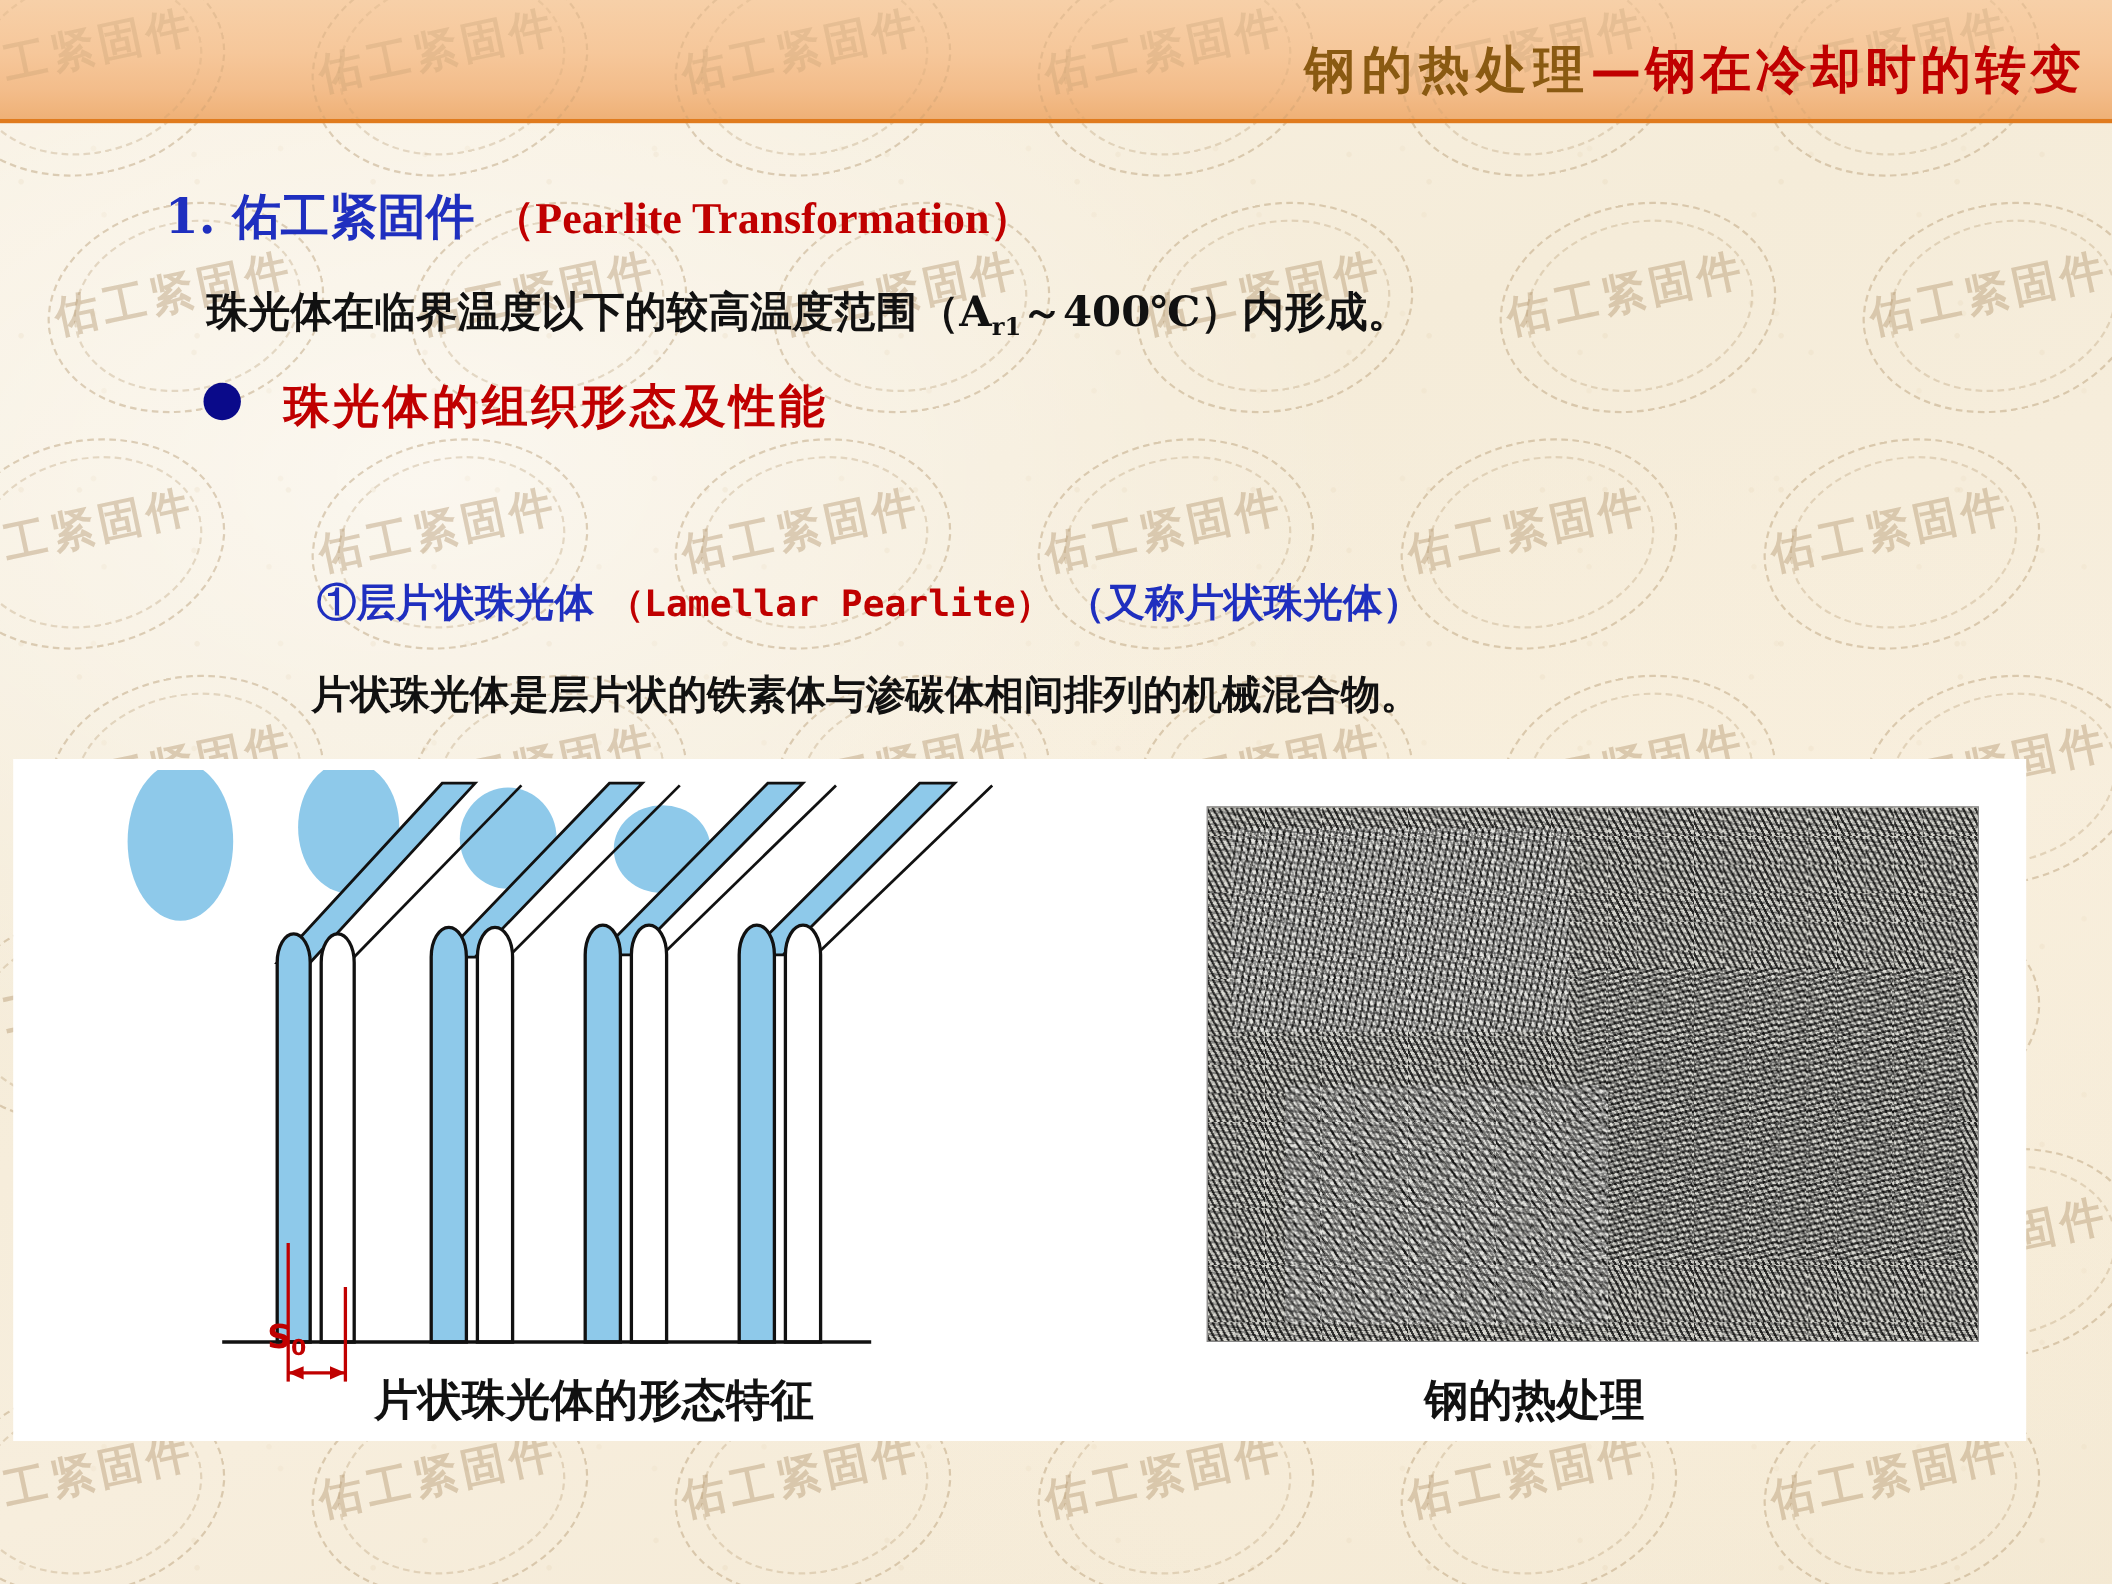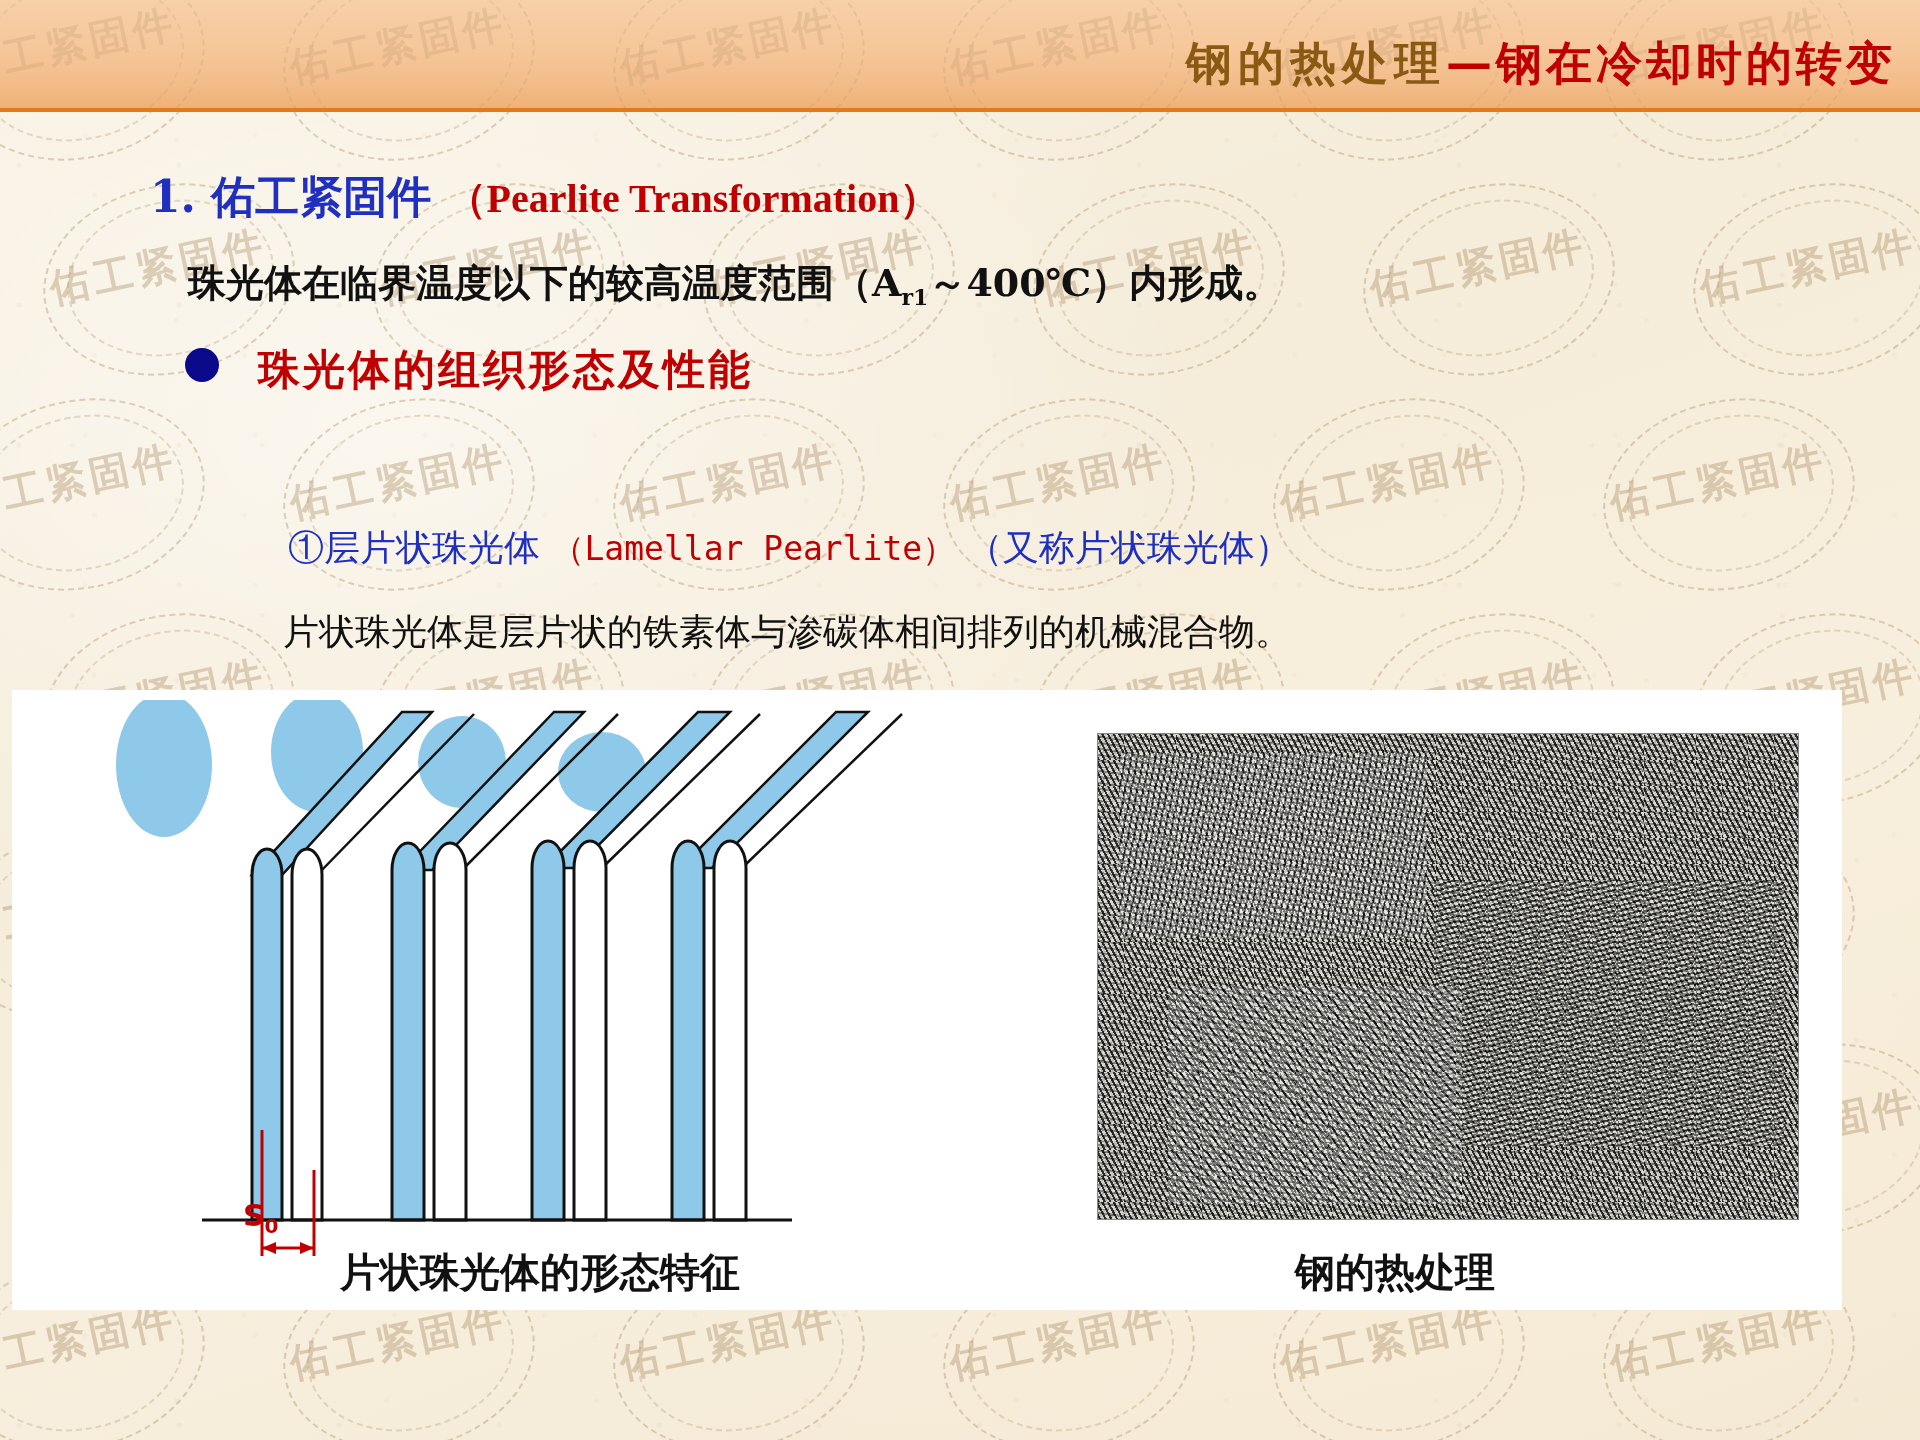--- a/index.html
+++ b/index.html
@@ -148,31 +148,31 @@
     font-family: "DejaVu Serif", serif;
     font-size: 36px;
     font-weight: bold;
     color: #111;
   }
 
   #t-item2 {
     left: 288px; top: 524px;
     font-family: "DejaVu Serif", serif;
     font-size: 36px;
-    font-weight: normal;
+    font-weight: bold;
   }
   #t-item2 .a { color: #1f2fbf; }
   #t-item2 .b { color: #c00000; font-family: "DejaVu Sans Mono", monospace; font-size: 33px;}
   #t-item2 .c { color: #1f2fbf; }
 
   #t-item3 {
     left: 283px; top: 608px;
     font-family: "DejaVu Serif", serif;
     font-size: 36px;
-    font-weight: normal;
+    font-weight: bold;
     color: #111;
     text-align: center;
   }
 
   
   #figure-panel {
     position: absolute;
     left: 12px;
     top: 690px;
     width: 1830px;

